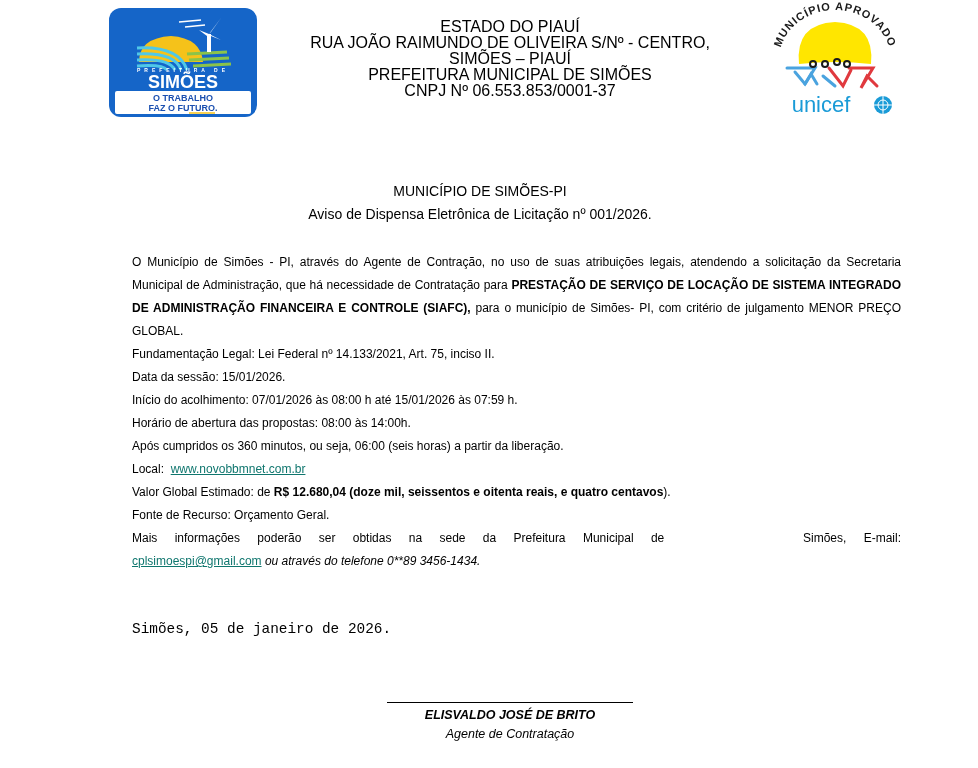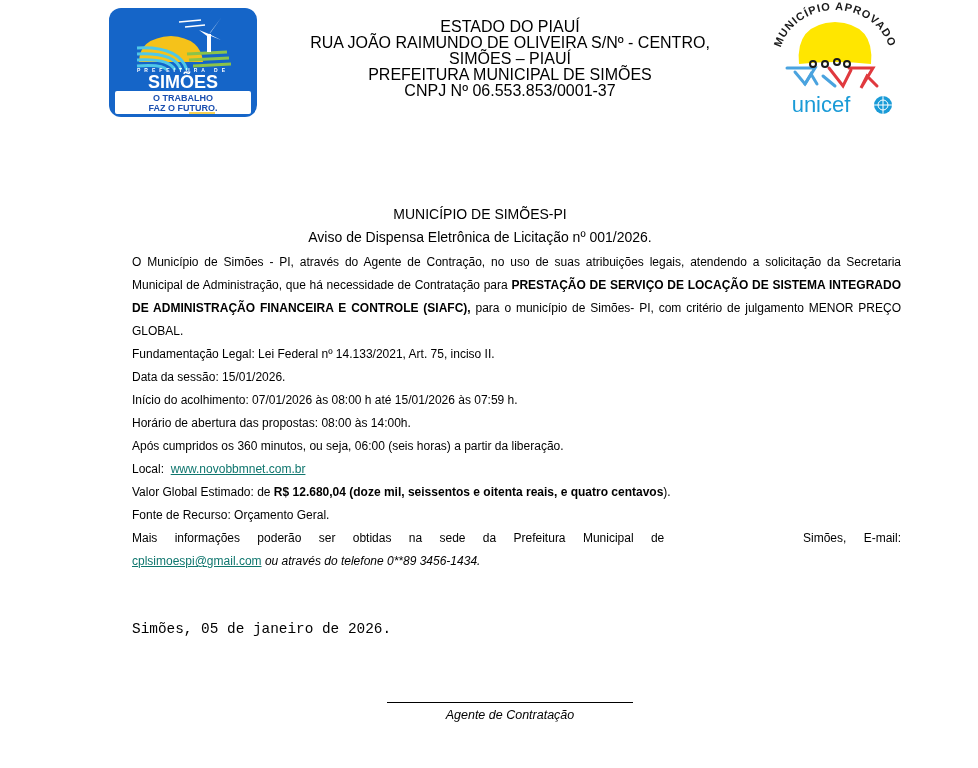--- a/index.html
+++ b/index.html
@@ -8,21 +8,21 @@
 
   
   .logo-left { position: absolute; left: 109px; top: 8px; width: 148px; height: 140px; }
   .logo-right { position: absolute; left: 765px; top: 2px; width: 140px; height: 115px; }
 
   .header-text { position: absolute; left: 300px; top: 19px; width: 420px; text-align: center;
                  font-size: 16px; line-height: 16px; letter-spacing: 0px; }
 
   
   .title-block { position: absolute; left: 130px; top: 180px; width: 700px; text-align: center;
-                 font-size: 14px; line-height: 23px; margin-top: 23px; }
+                 font-size: 14px; line-height: 23px; }
   .title-block div { white-space: nowrap; }
 
   .content { position: absolute; left: 132px; top: 251px; width: 769px;
              font-size: 12px; line-height: 23px; }
   .content p { margin: 0; }
   .just { text-align: justify; text-align-last: left; }
   .just-line { text-align: justify; text-align-last: justify; }
   .b { font-weight: bold; }
   .i { font-style: italic; }
   .link { text-decoration: underline; color: #0f766e; cursor: pointer; }
@@ -133,14 +133,15 @@
   <p><span>Valor Global Estimado: de </span><span class="b">R$ 12.680,04 (doze mil, seissentos e oitenta reais, e quatro centavos</span><span>).</span></p>
   <p>Fonte de Recurso: Orçamento Geral.</p>
   <p class="just-line" style="white-space:pre-wrap"><span>Mais informações poderão ser obtidas na sede da Prefeitura Municipal de        Simões, E-mail:</span></p>
   <p><a class="link">cplsimoespi@gmail.com</a><span class="i"> ou através do telefone 0**89 3456-1434.</span></p>
 </div>
 
 <div class="date-line">Simões, 05 de janeiro de 2026.</div>
 
 <div class="signature">
   <div class="sig-rule"></div>
+  <div class="sig-name">ELISVALDO JOSÉ DE BRITO</div>
   <div>Agente de Contratação</div>
 </div>
 
 </body></html>

